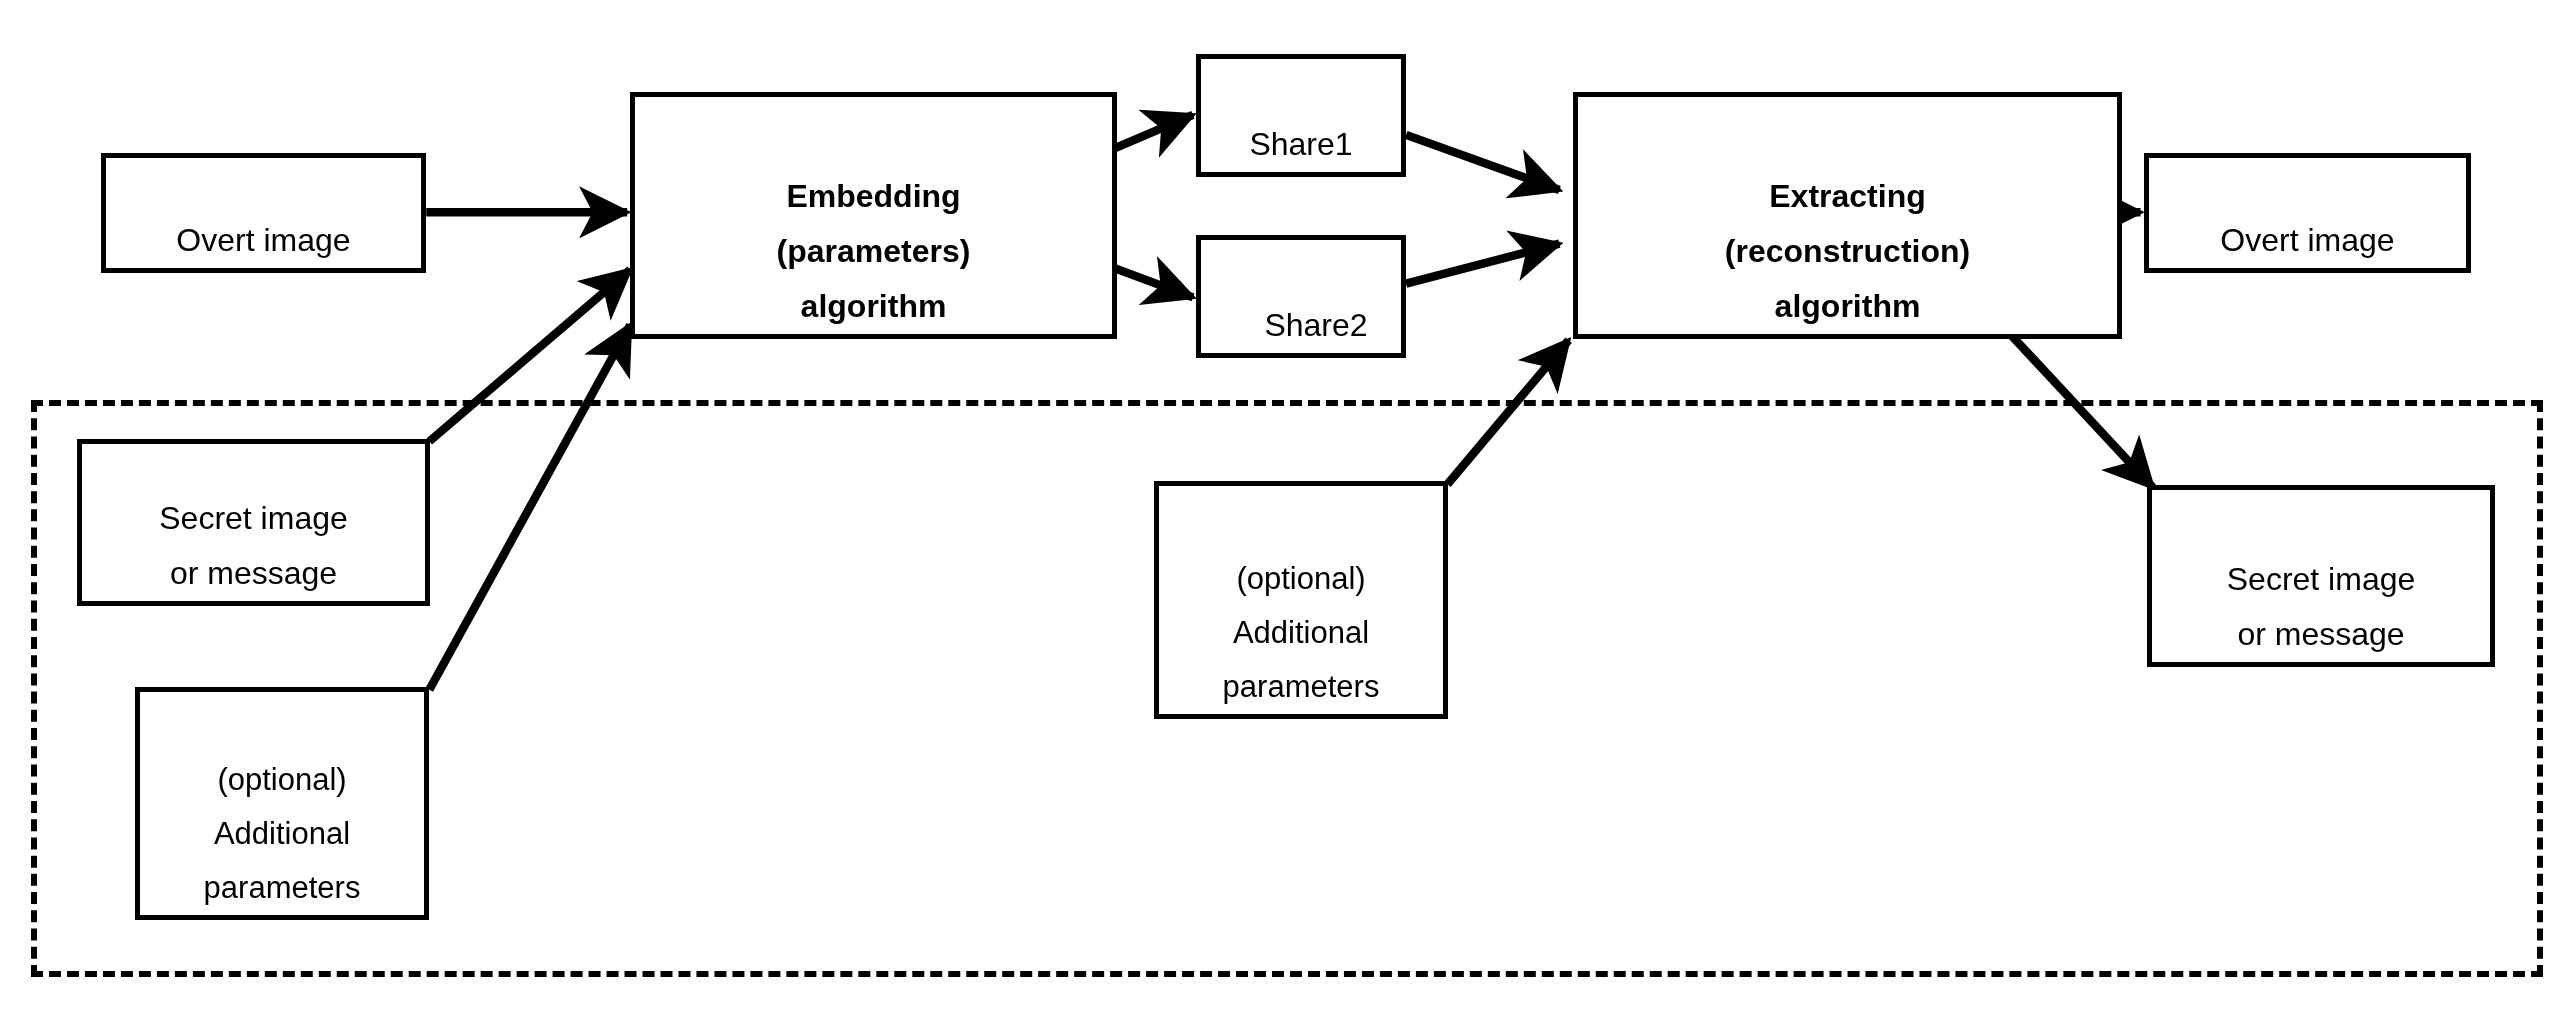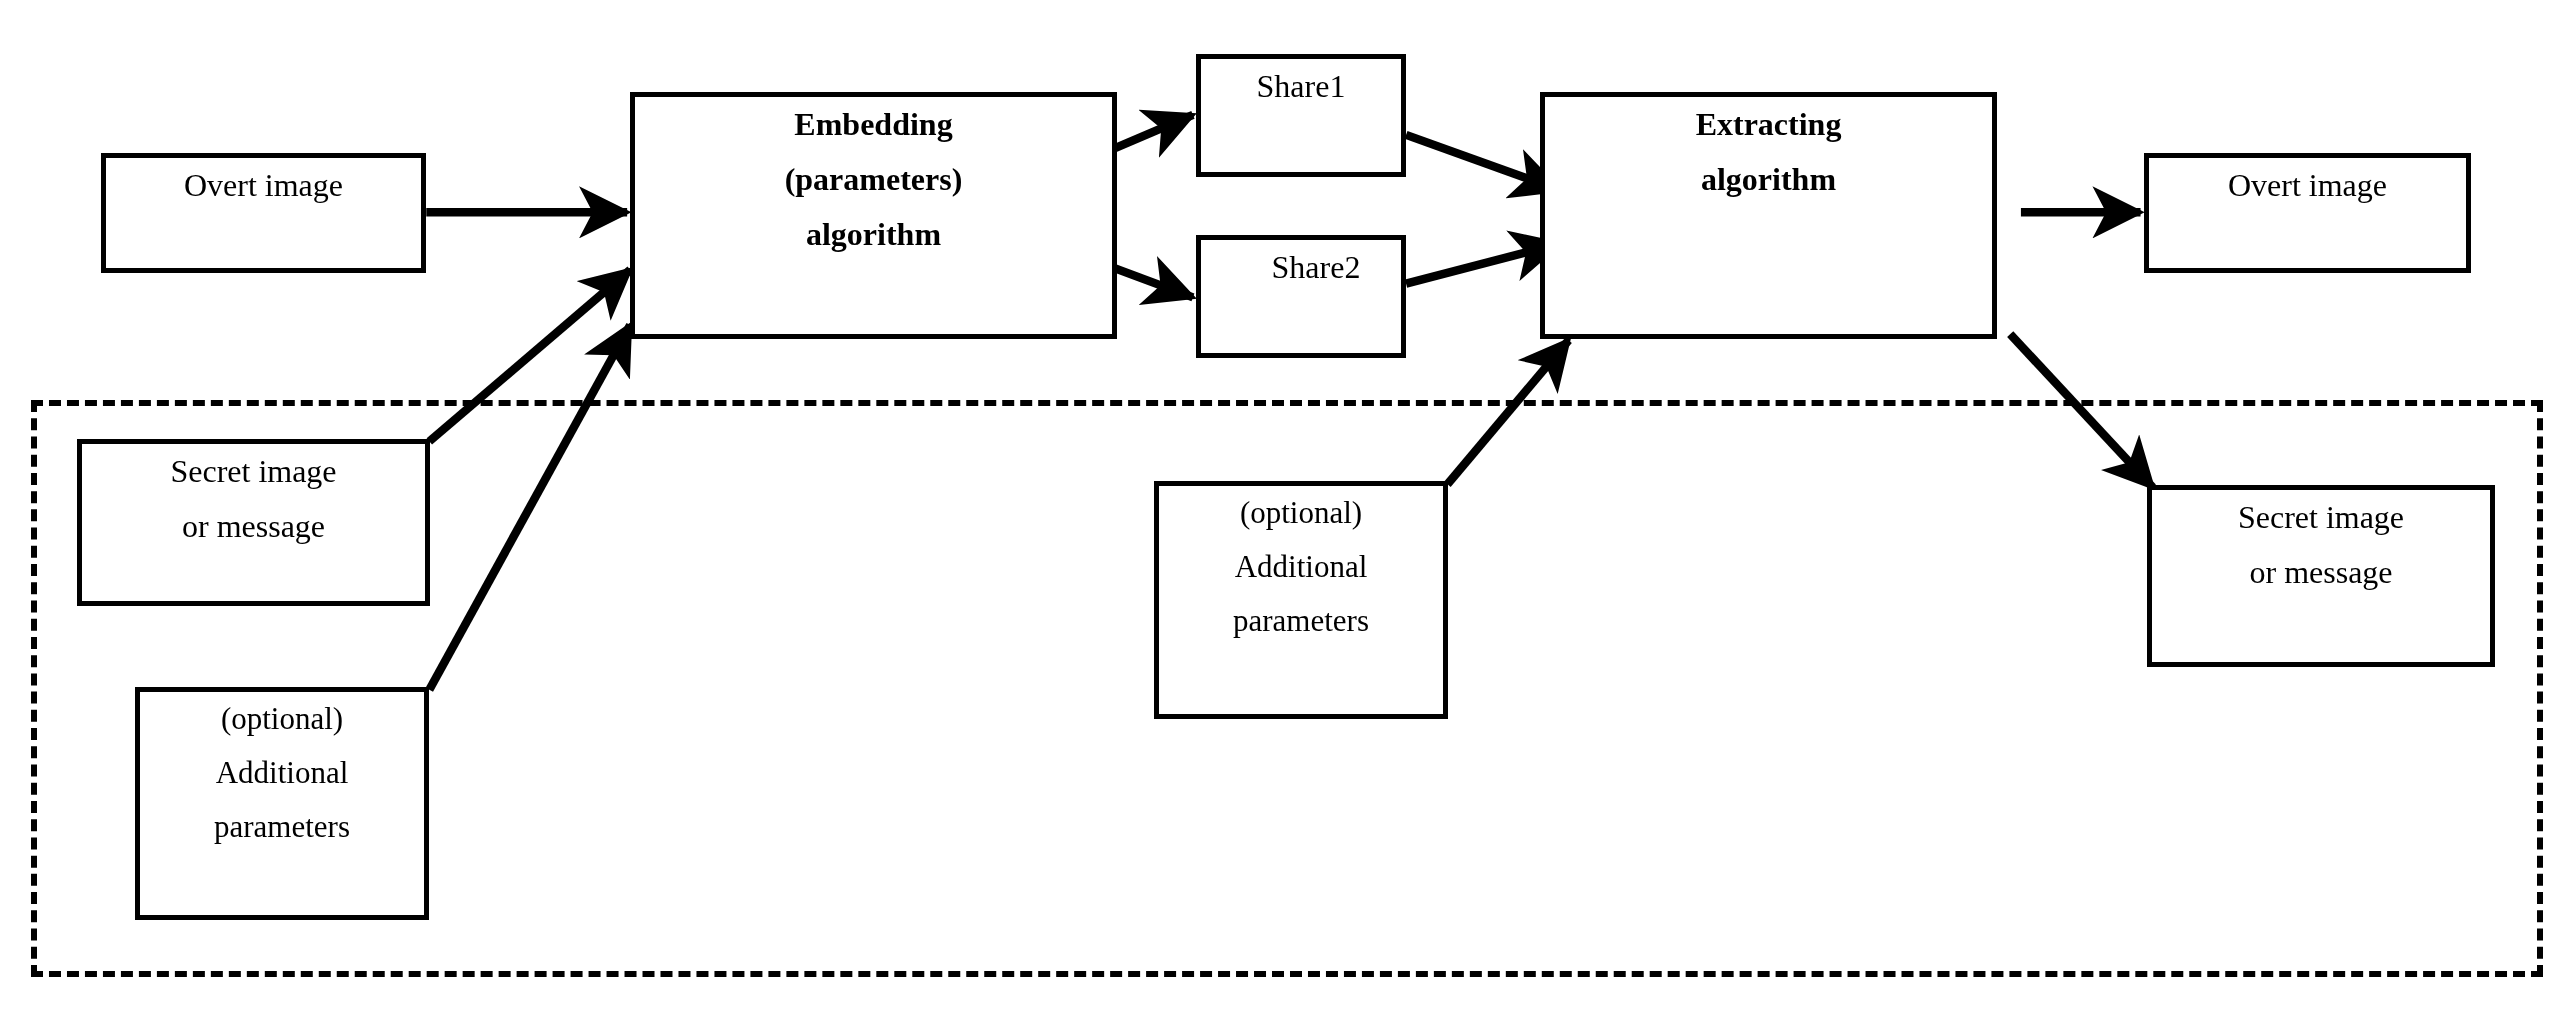--- a/index.html
+++ b/index.html
@@ -25,22 +25,22 @@
     height: 1020px;
   }
   .node-box {
     position: absolute;
     box-sizing: border-box;
     border: 5.4px solid #000000;
     background: #ffffff;
     display: flex;
     flex-direction: column;
     align-items: center;
-    justify-content: flex-start;
-    font-family: Liberation Serif, serif;
+    justify-content: flex-end;
+    font-family: Liberation Sans, sans-serif;
     color: #000000;
     z-index: 5;
   }
   .node-box .line {
     display: block;
     white-space: pre;
     text-align: center;
   }
   .t-normal { font-weight: 400; }
   .t-bold   { font-weight: 700; }
@@ -108,22 +108,23 @@
   </div>
 
   <div class="node-box" style="left:1196px; top:54px; width:210px; height:123px;">
     <span class="line t-normal fs-42">Share1</span>
   </div>
 
   <div class="node-box" style="left:1196px; top:235px; width:210px; height:123px;padding-left:30px;">
     <span class="line t-normal fs-42">Share2</span>
   </div>
 
-  <div class="node-box" style="left:1540px; top:92px; width:457px; height:247px;">
+  <div class="node-box" style="left:1573px; top:92px; width:549px; height:247px;">
     <span class="line t-bold fs-42">Extracting</span>
+    <span class="line t-bold fs-42">(reconstruction)</span>
     <span class="line t-bold fs-42">algorithm</span>
   </div>
 
   <div class="node-box" style="left:2144px; top:153px; width:327px; height:120px;">
     <span class="line t-normal fs-42">Overt image</span>
   </div>
 
   <div class="node-box" style="left:77px; top:439px; width:353px; height:167px;">
     <span class="line t-normal fs-42">Secret image</span>
     <span class="line t-normal fs-42">or message</span>

